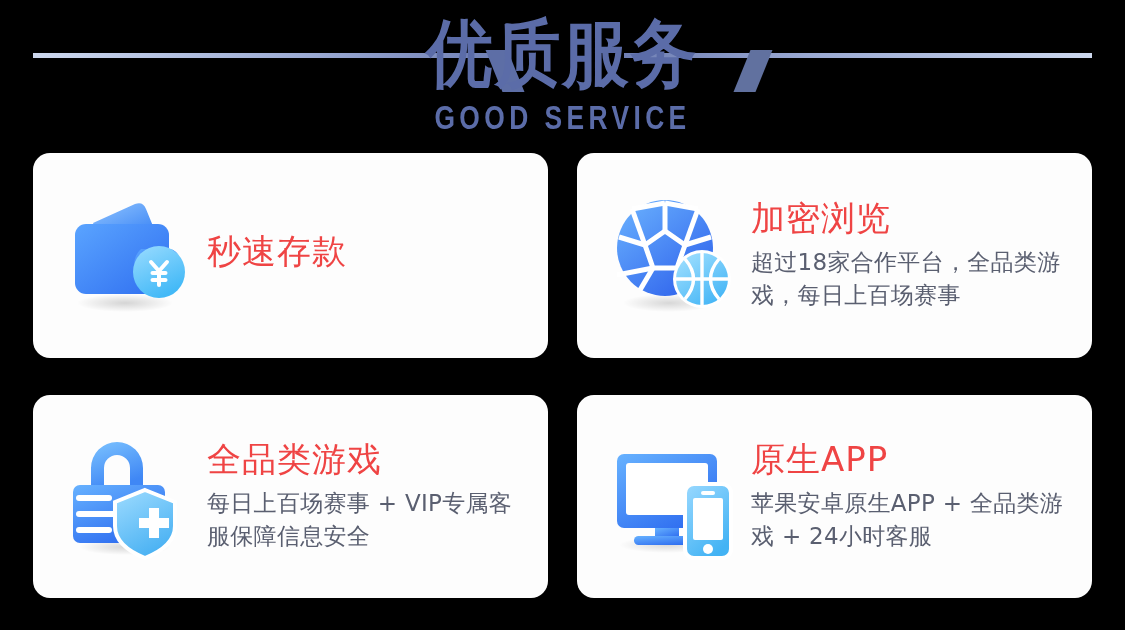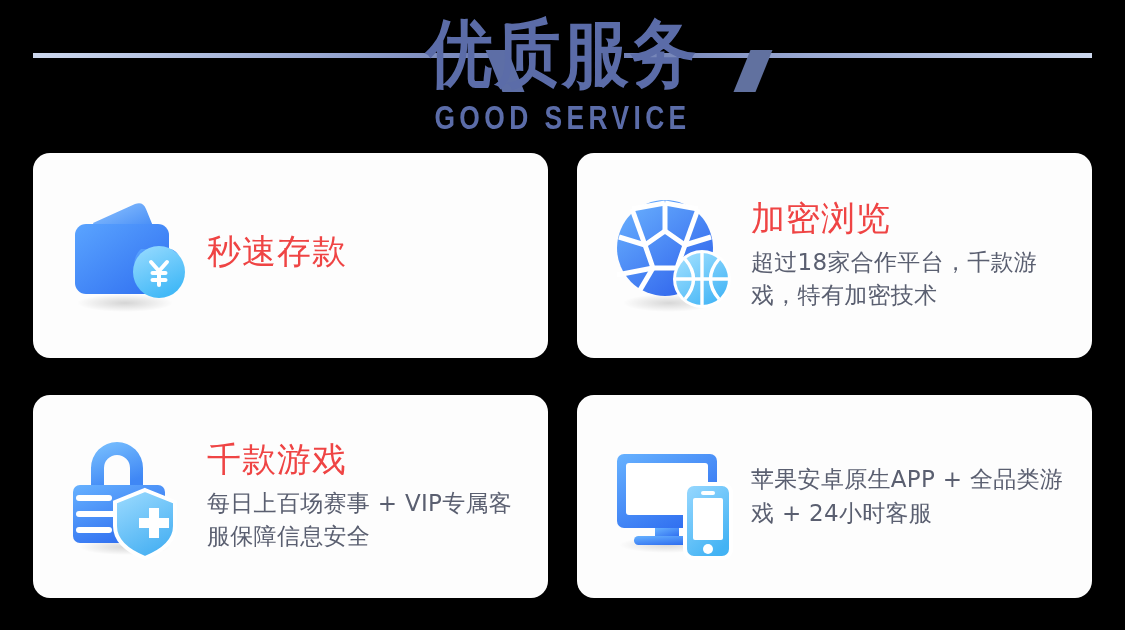--- a/index.html
+++ b/index.html
@@ -179,21 +179,21 @@
           <g stroke="#ffffff" stroke-width="3.4" fill="none">
             <path d="M95 62 V114"></path>
             <path d="M69 88 H121"></path>
             <path d="M78 68 Q95 88 78 108"></path>
             <path d="M112 68 Q95 88 112 108"></path>
           </g>
         </svg>
       </div>
       <div class="txt">
         <div class="card-title">加密浏览</div>
-        <div class="card-desc">超过18家合作平台，千款游戏，特有加密技术</div>
+        <div class="card-desc">超过18家合作平台，全品类游戏，每日上百场赛事</div>
       </div>
     </div>
 
     <div class="card">
       <div class="icon-wrap">
         <svg width="138" height="130" viewBox="0 0 138 130">
           <defs>
             <linearGradient id="g-lock" x1="0" y1="0" x2="0.6" y2="1">
               <stop offset="0%" stop-color="#67b2ff"></stop>
               <stop offset="100%" stop-color="#2f6ef0"></stop>
@@ -217,21 +217,21 @@
           <g stroke="#ffffff" stroke-width="6" stroke-linecap="round">
             <path d="M16 66 H46"></path>
             <path d="M16 82 H56"></path>
             <path d="M16 98 H46"></path>
           </g>
           <path d="M82 58 L112 70 V94 Q112 114 82 126 Q52 114 52 94 V70 Z" fill="url(#g-shld)" stroke="#ffffff" stroke-width="4"></path>
           <path d="M76 86 h10 v-10 h10 v10 h10 v10 h-10 v10 h-10 v-10 h-10 z" fill="#ffffff"></path>
         </svg>
       </div>
       <div class="txt">
-        <div class="card-title">千款游戏</div>
+        <div class="card-title">全品类游戏</div>
         <div class="card-desc">每日上百场赛事 + VIP专属客服保障信息安全</div>
       </div>
     </div>
 
     <div class="card">
       <div class="icon-wrap">
         <svg width="138" height="130" viewBox="0 0 138 130">
           <defs>
             <linearGradient id="g-mon" x1="0" y1="0" x2="0.7" y2="1">
               <stop offset="0%" stop-color="#67b2ff"></stop>
@@ -251,18 +251,19 @@
           <rect x="19" y="31" width="82" height="52" rx="3" fill="#ffffff"></rect>
           <rect x="48" y="96" width="24" height="11" fill="url(#g-mon)"></rect>
           <rect x="27" y="104" width="66" height="9" rx="4.5" fill="url(#g-mon)"></rect>
           <rect x="78" y="52" width="46" height="74" rx="9" fill="url(#g-phn)" stroke="#ffffff" stroke-width="4"></rect>
           <rect x="86" y="66" width="30" height="42" rx="2" fill="#ffffff"></rect>
           <rect x="94" y="59" width="14" height="4" rx="2" fill="#ffffff"></rect>
           <circle cx="101" cy="117" r="5" fill="#ffffff"></circle>
         </svg>
       </div>
       <div class="txt">
+        <div class="card-title">原生APP</div>
         <div class="card-desc">苹果安卓原生APP + 全品类游戏 + 24小时客服</div>
       </div>
     </div>
 
   </div>
 </div>
 
 </body></html>

